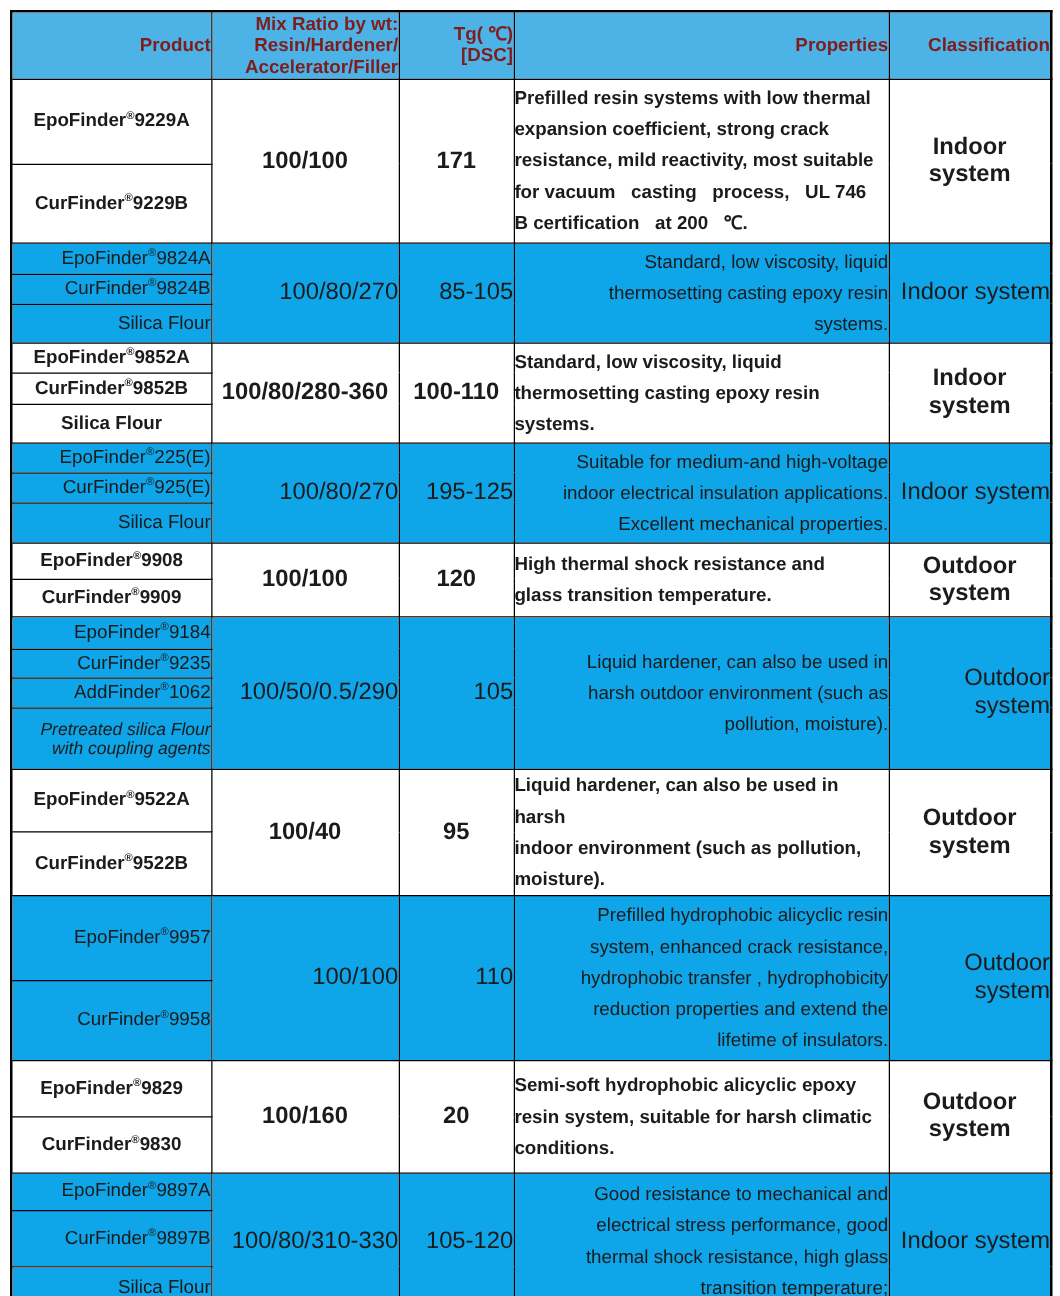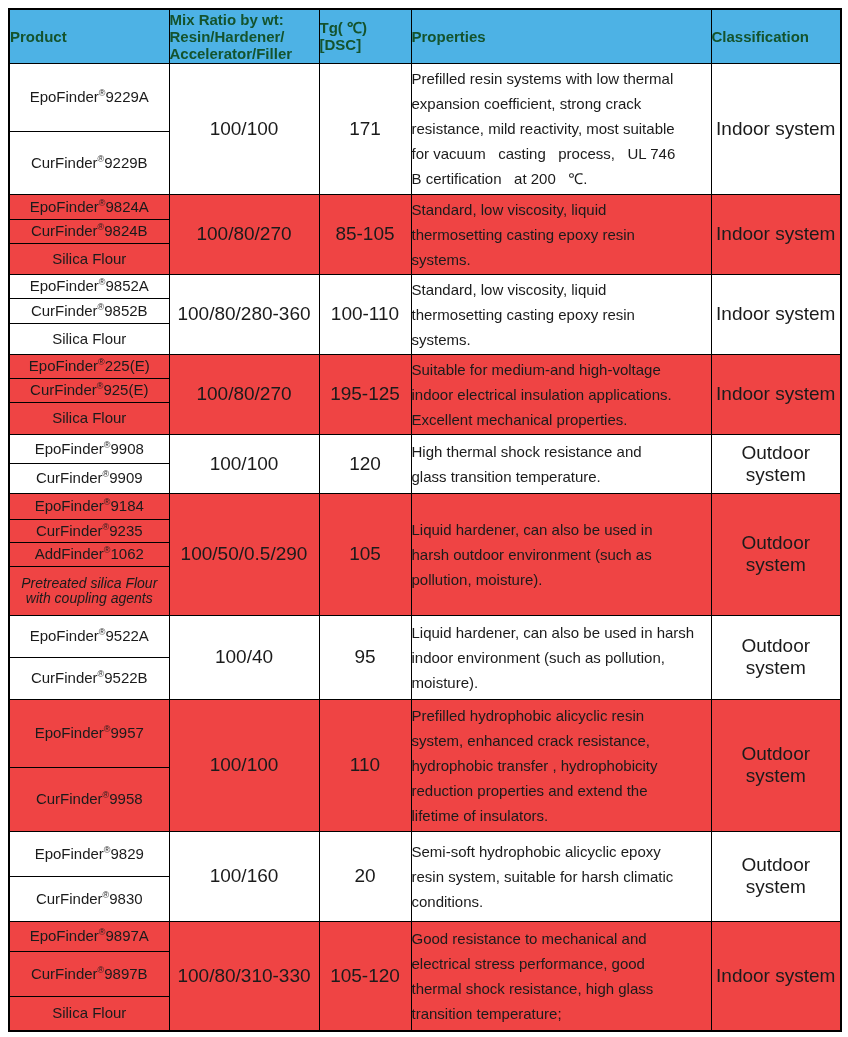--- a/index.html
+++ b/index.html
@@ -27,23 +27,23 @@
     border: 1px solid #000000;
     padding: 0;
     vertical-align: middle;
     overflow: hidden;
   }
   th.hdr {
     background: #4db2e5;
     font-weight: bold;
     font-size: 15px;
     line-height: 17px;
-    text-align: left;
+    text-align: right;
     white-space: pre-line;
-    color: #14532d;
+    color: #7f1d1d;
   }
   td.product {
     text-align: center;
     font-size: 15px;
     line-height: 16px;
     padding: 1px 2px;
   }
   td.product sup {
     font-size: 9px;
     vertical-align: super;
@@ -58,22 +58,22 @@
     text-align: center;
     font-size: 19px;
   }
   td.props {
     text-align: left;
     font-size: 15px;
     line-height: 25px;
     padding: 2px 4px 2px 2px;
     white-space: pre-wrap;
   }
-  tr.gray td { background: #ef4444; }
-  tr.white td { background: #ffffff; }
+  tr.gray td { background: #0ea5e9; text-align: right; }
+  tr.white td { background: #ffffff; font-weight: bold; }
 </style>
 </head>
 <body>
 
 <div class="page">
   <table class="products">
     <colgroup>
       <col style="width:160px">
       <col style="width:150px">
       <col style="width:92px">

